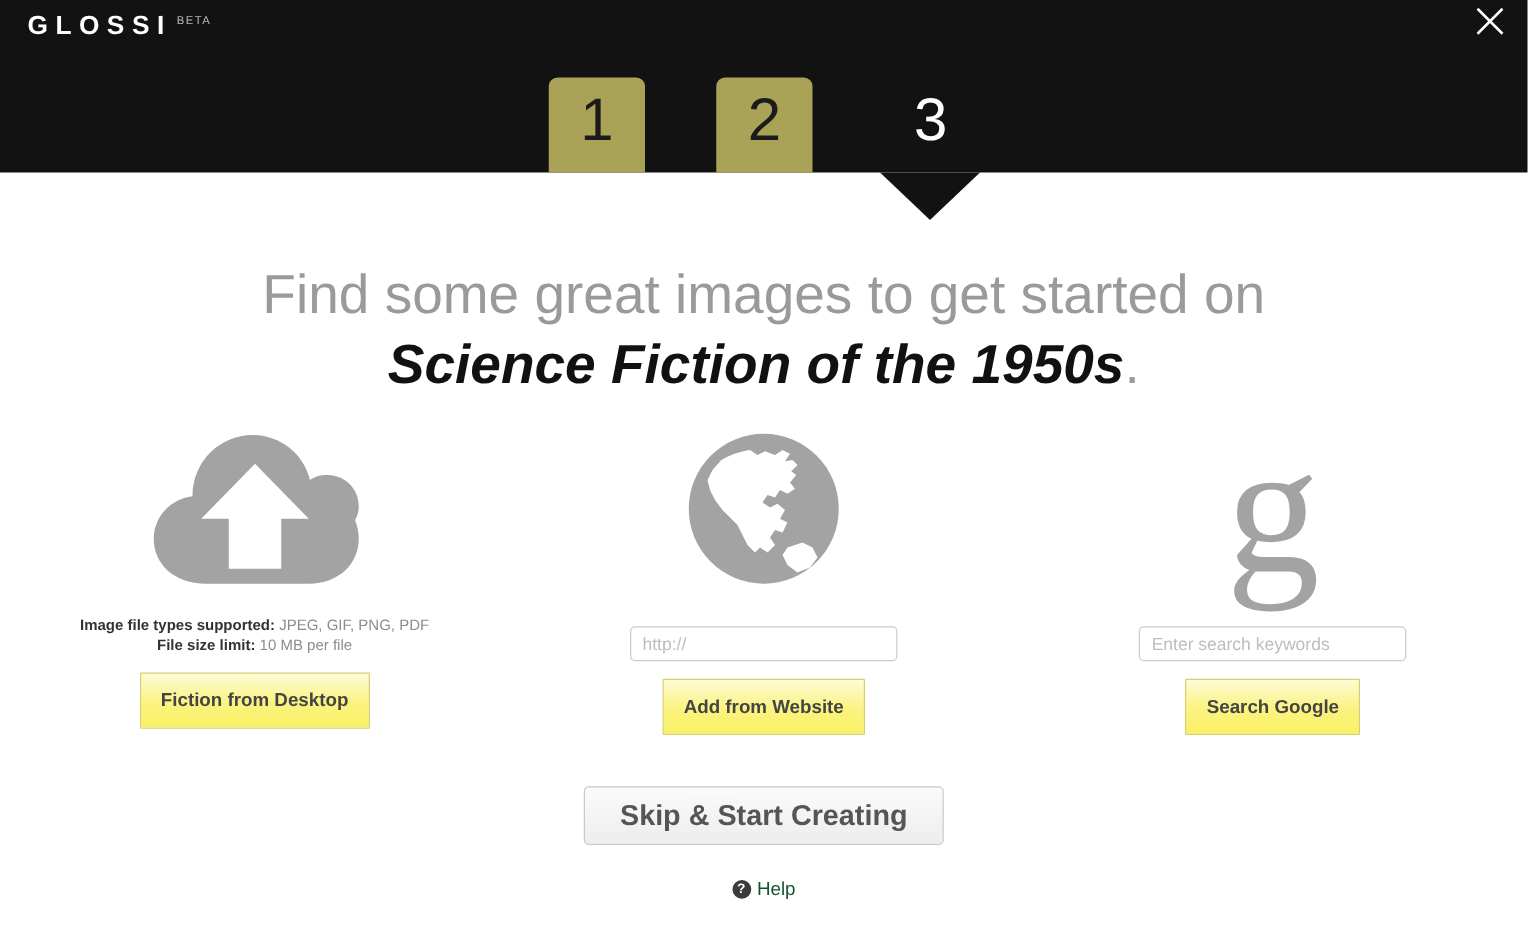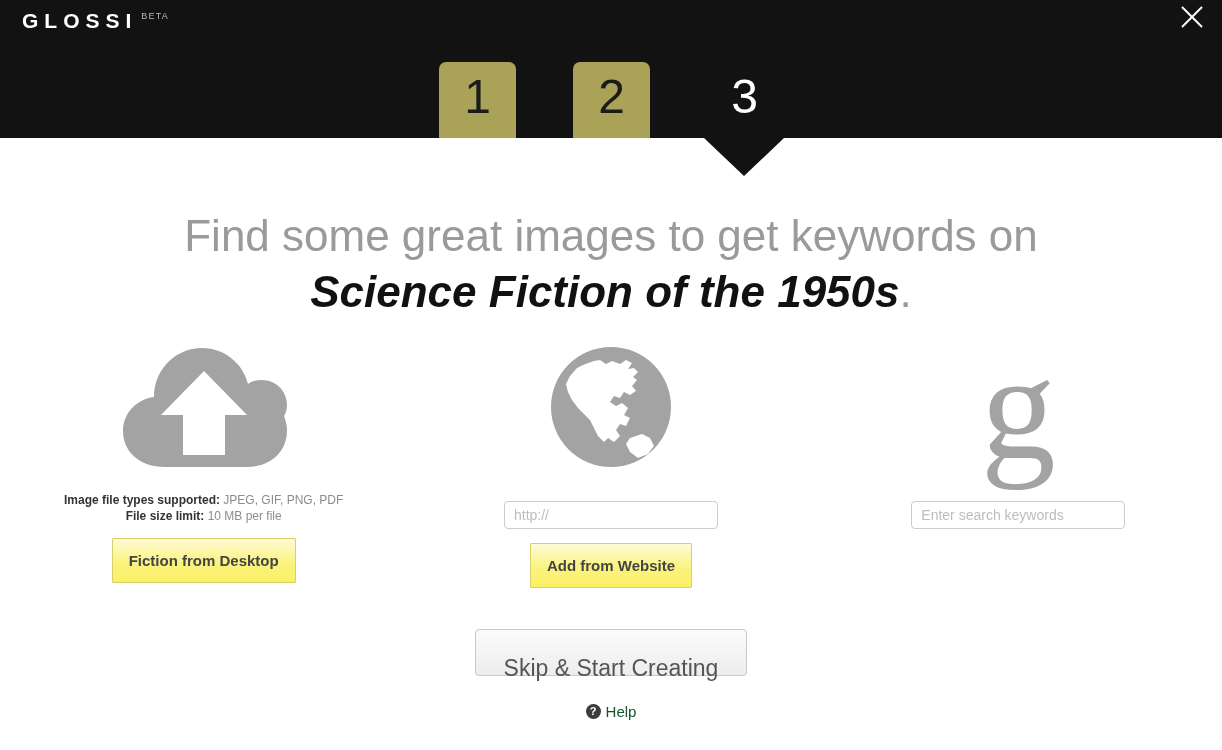--- a/index.html
+++ b/index.html
@@ -185,23 +185,23 @@
     position: absolute;
     left: 0; top: 629px;
     width: 1222px;
     text-align: center;
   }
   .btn-skip {
     border: 1px solid #c9c9c9;
     background: linear-gradient(to bottom, #fbfbfb 0%, #ededed 100%);
     color: #555555;
     font-size: 23px;
-    font-weight: normal;
-    font-family: "Liberation Sans", sans-serif;
-    padding: 16px 28px;
+    font-weight: bold;
+    font-family: "Liberation Sans", sans-serif;
+    padding: 0 28px;
     height: 47px;
     line-height: 45px;
     border-radius: 4px;
     cursor: pointer;
   }
 
   
   .help-wrap {
     position: absolute;
     left: 0; top: 703px;
@@ -242,21 +242,21 @@
 </div>
 
 <div class="steps">
   <div class="step done step-1">1</div>
   <div class="step done step-2">2</div>
   <div class="step current step-3">3</div>
 </div>
 <div class="step-pointer"></div>
 
 <div class="headline">
-  <div>Find some great images to get keywords on</div>
+  <div>Find some great images to get started on</div>
   <div>
     <span class="topic">Science Fiction of the 1950s</span><span class="period">.</span>
   </div>
 </div>
 
 <div class="columns">
 
   <div class="col">
     <div class="icon-wrap">
       <svg class="cloud-icon" viewBox="0 0 170 128" aria-hidden="true">
@@ -297,20 +297,21 @@
     <button class="btn-yellow">Add from Website</button>
   </div>
 
   <div class="col">
     <div class="icon-wrap">
       <span class="g-logo">g</span>
     </div>
     <div class="spacer-input"></div>
     <input class="text-input" type="text" placeholder="Enter search keywords" style="">
     <div class="spacer-sm"></div>
+    <button class="btn-yellow">Search Google</button>
   </div>
 
 </div>
 
 <div class="skip-wrap">
   <button class="btn-skip">Skip &amp; Start Creating</button>
 </div>
 
 <div class="help-wrap">
   <span class="help-icon">?</span>

